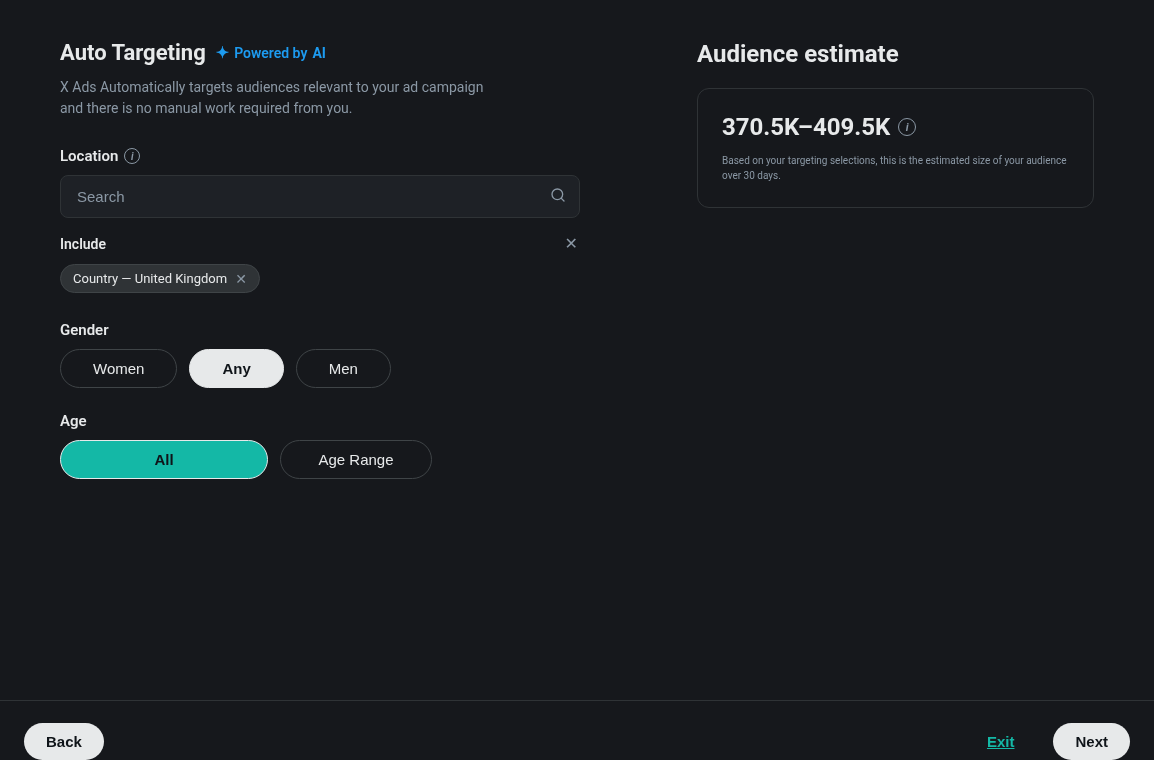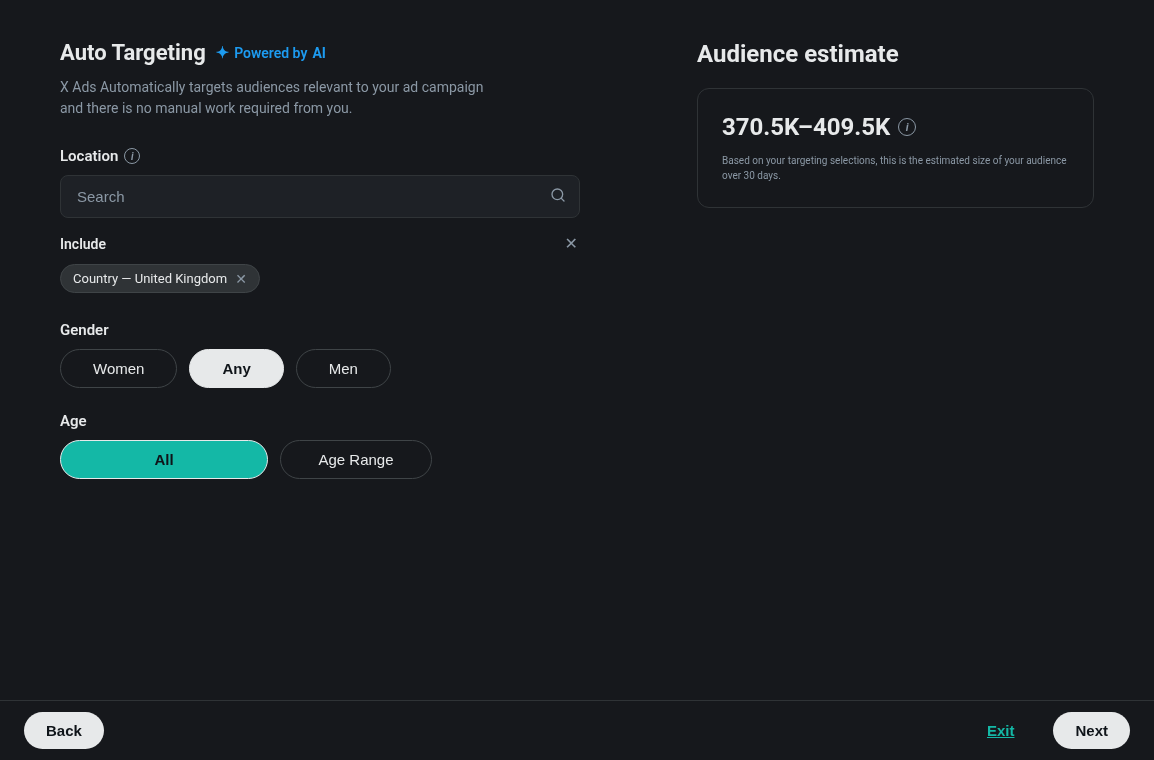--- a/index.html
+++ b/index.html
@@ -292,21 +292,21 @@
     
     .footer {
       position: absolute;
       bottom: 0;
       left: 0;
       right: 0;
       height: 60px;
       background: #16181c;
       border-top: 1px solid #2f3336;
       display: flex;
-      align-items: center;
+      align-items: flex-end;
       justify-content: space-between;
       padding: 0 24px;
     }
 
     .back-btn {
       background: #e7e9ea;
       color: #0f1419;
       border: none;
       border-radius: 9999px;
       padding: 10px 22px;

